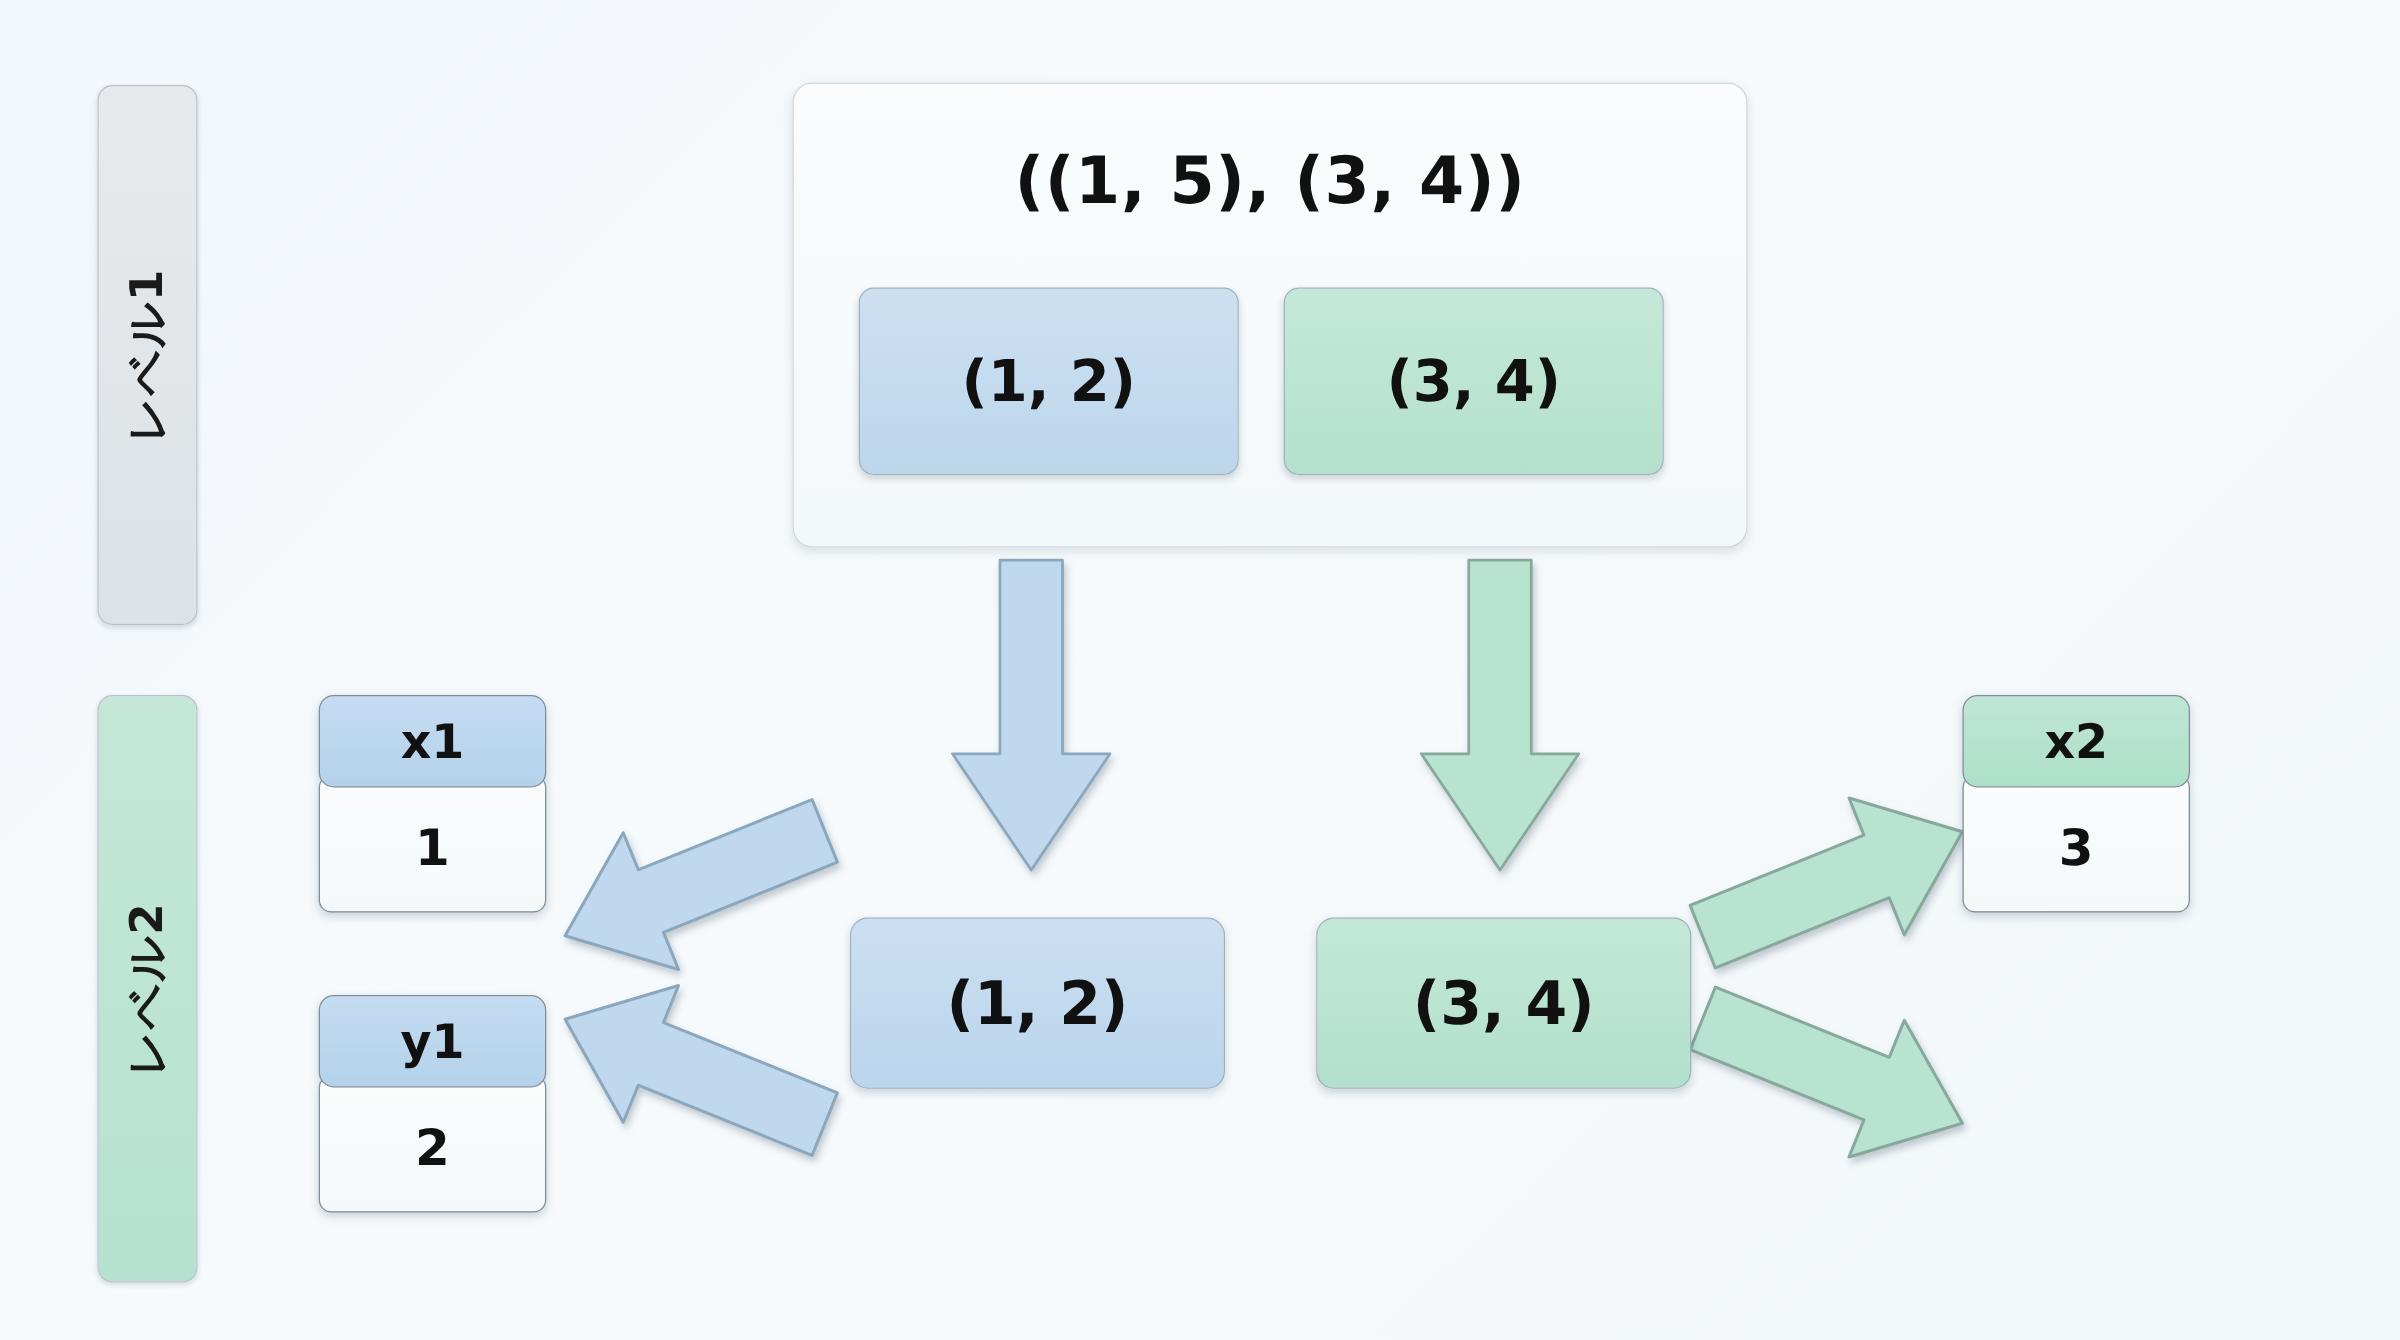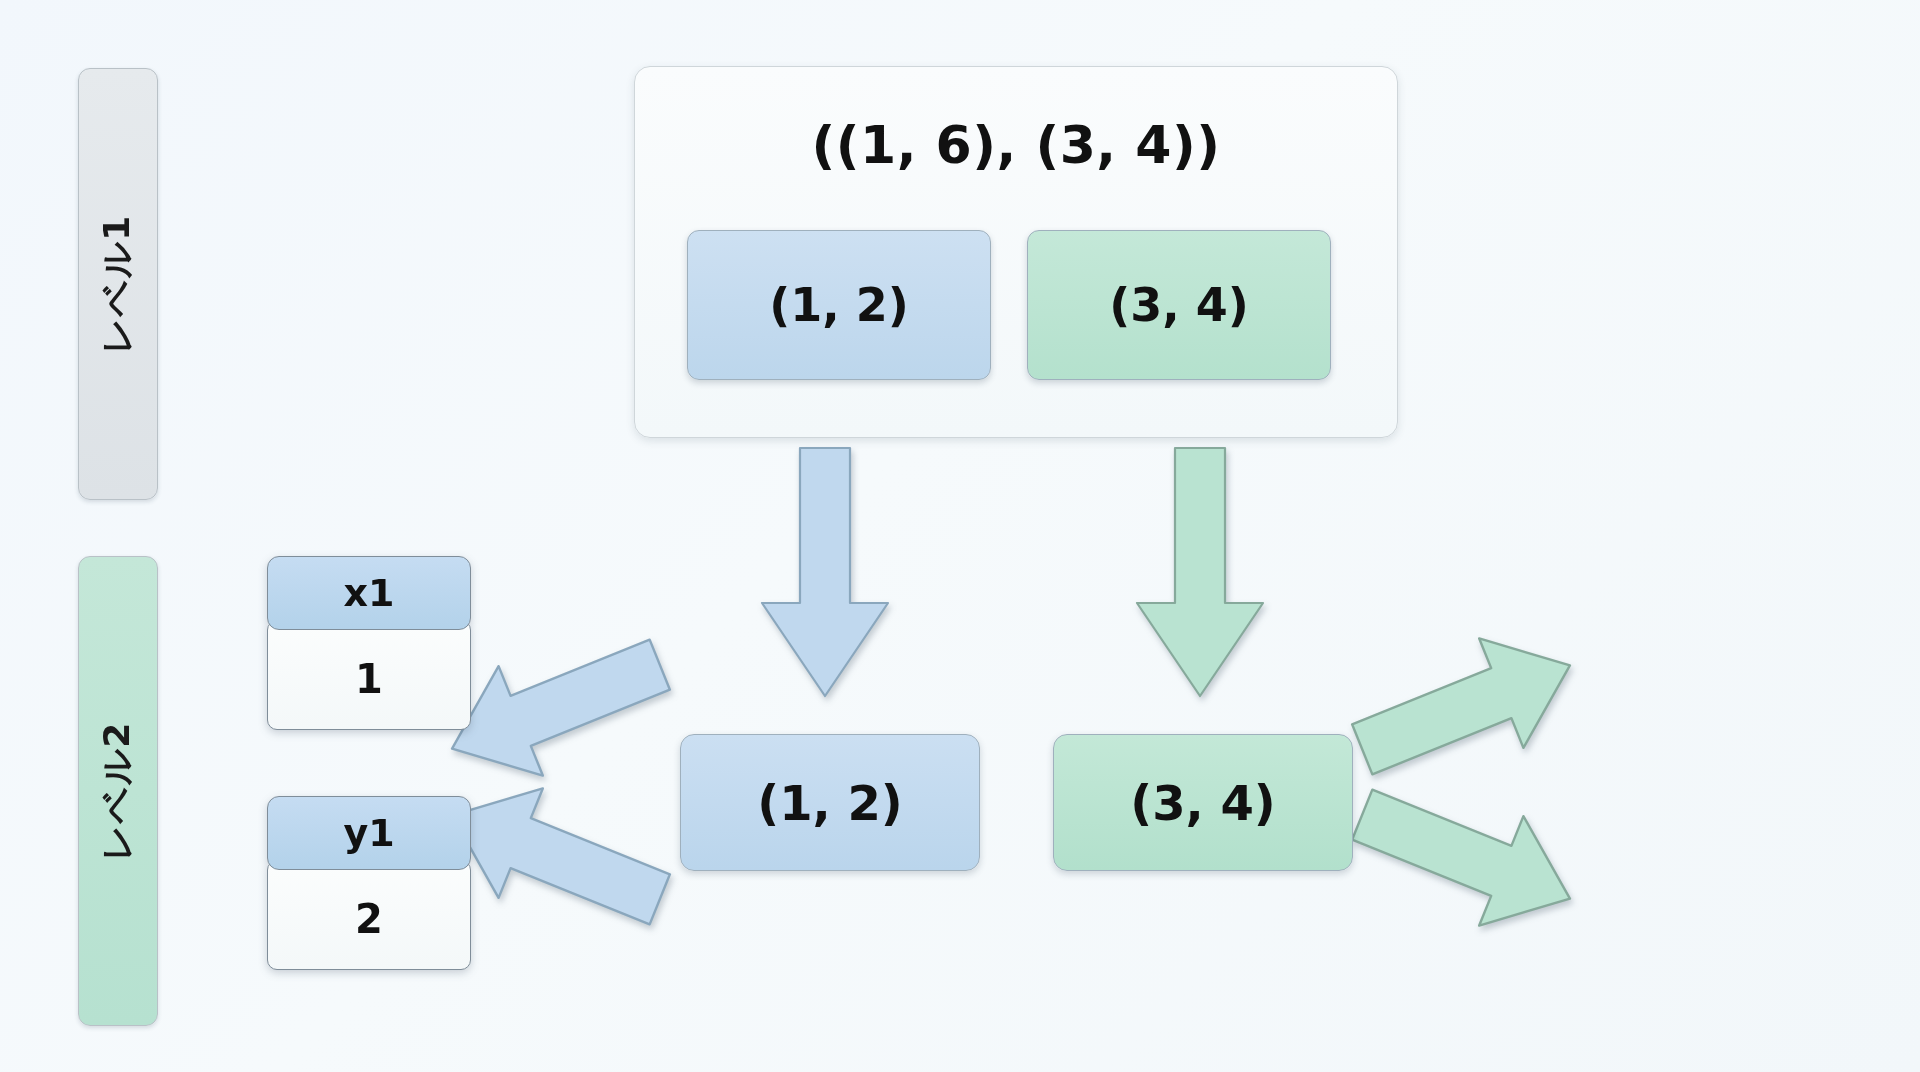--- a/index.html
+++ b/index.html
@@ -96,24 +96,23 @@
     font-size: 48px;
     font-weight: 700;
     color: #111;
   }
   #tuple-left  { left: 680px;  top: 734px; background: linear-gradient(180deg, #cbdff2 0%, #bad5ec 100%); }
   #tuple-right { left: 1053px; top: 734px; background: linear-gradient(180deg, #c3e8d7 0%, #b2e0cc 100%); }
 
   
   .var-card {
     position: absolute;
-    width: 204px;
+    width: 182px;
     border-radius: 12px;
     filter: drop-shadow(0 3px 4px rgba(40,60,80,0.22));
-    margin-left: 12px;
   }
   .var-head {
     height: 72px;
     border: 1px solid #7f8d99;
     border-radius: 12px;
     display: flex;
     align-items: center;
     justify-content: center;
     font-size: 38px;
     font-weight: 700;
@@ -162,21 +161,21 @@
 <div id="canvas">
 
   <div class="level-label" id="level1-label">
     <span>レベル1</span>
   </div>
   <div class="level-label" id="level2-label">
     <span>レベル2</span>
   </div>
 
   <div id="root-container">
-    <div id="root-title">((1, 6), (3, 4))</div>
+    <div id="root-title">((1, 5), (3, 4))</div>
     <div class="inner-chip" id="chip-left">(1, 2)</div>
     <div class="inner-chip" id="chip-right">(3, 4)</div>
   </div>
 
   <div class="arrow arrow-shadow" id="arrow-down-left">
     <svg width="130" height="250" viewBox="0 0 130 250">
       <polygon points="40,0 90,0 90,155 128,155 65,248 2,155 40,155" fill="#c0d8ee" stroke="#8aa7bd" stroke-width="2.2" stroke-linejoin="round"></polygon>
     </svg>
   </div>
   <div class="arrow arrow-shadow" id="arrow-down-right">
@@ -219,14 +218,18 @@
   <div class="tuple-box" id="tuple-right">(3, 4)</div>
 
   <div class="var-card blue" id="card-x1">
     <div class="var-head">x1</div>
     <div class="var-body">1</div>
   </div>
   <div class="var-card blue" id="card-y1">
     <div class="var-head">y1</div>
     <div class="var-body">2</div>
   </div>
+  <div class="var-card green" id="card-x2">
+    <div class="var-head">x2</div>
+    <div class="var-body">3</div>
+  </div>
 
 </div>
 
 </body></html>

